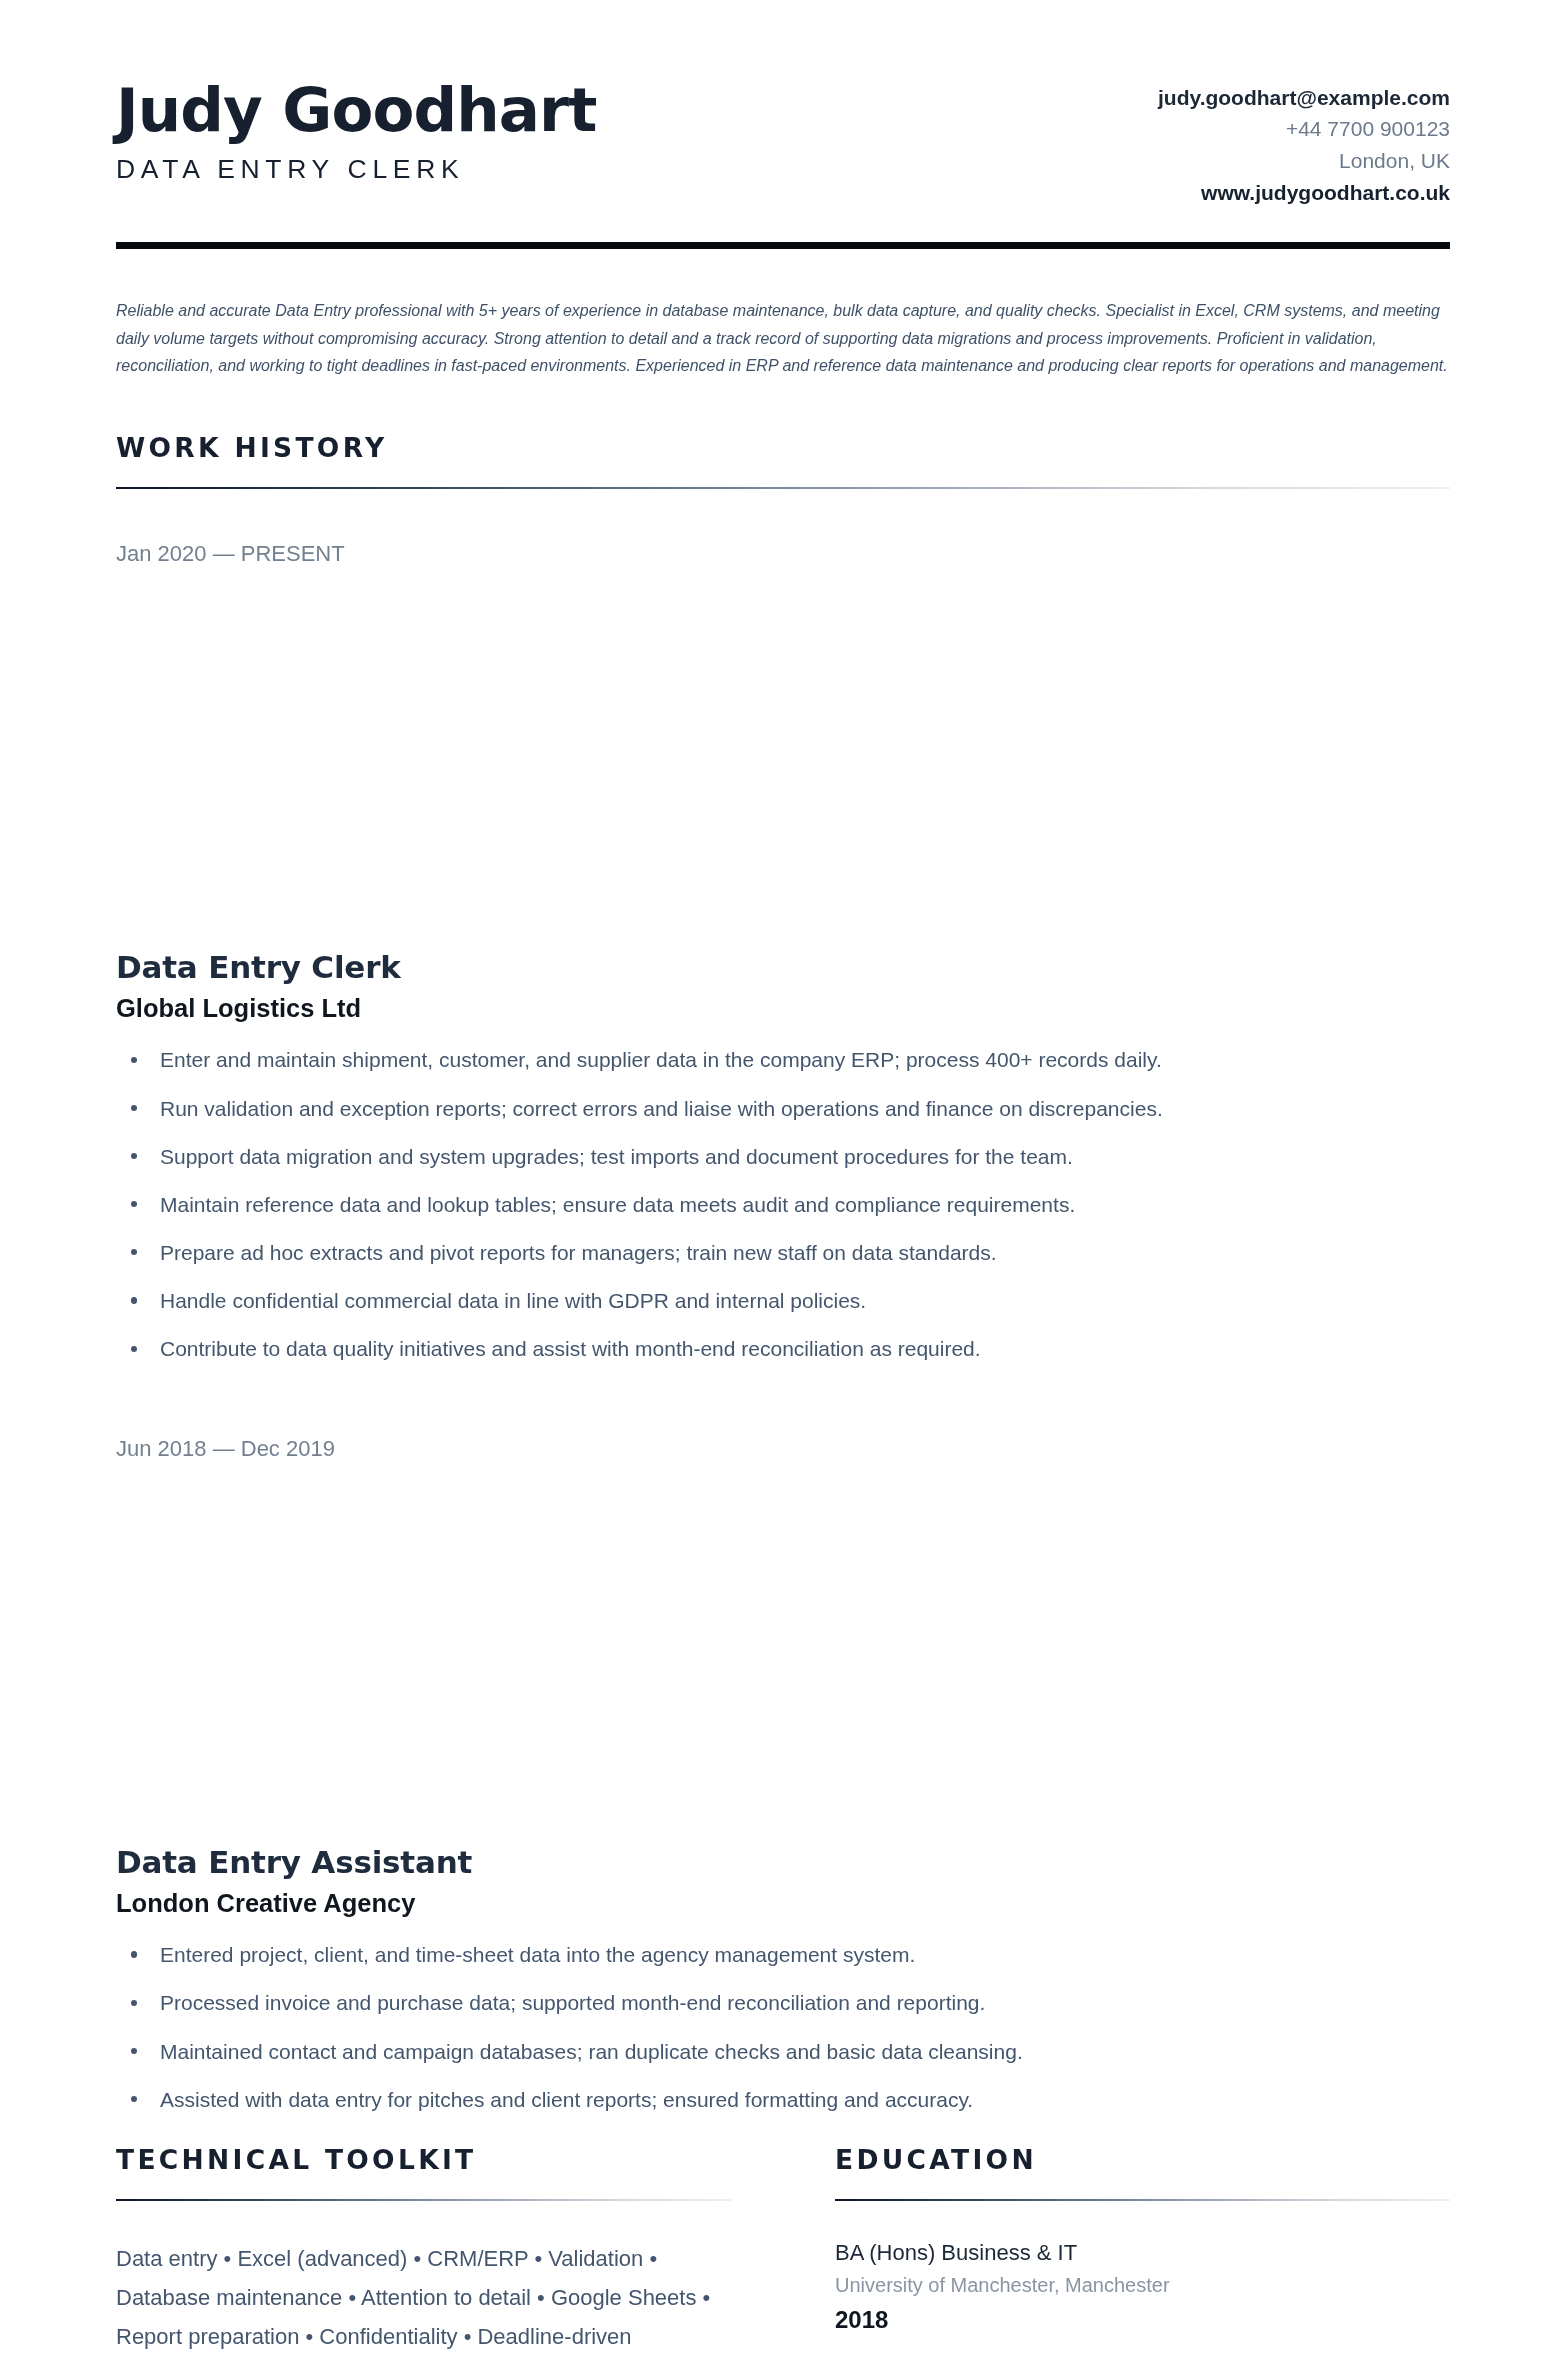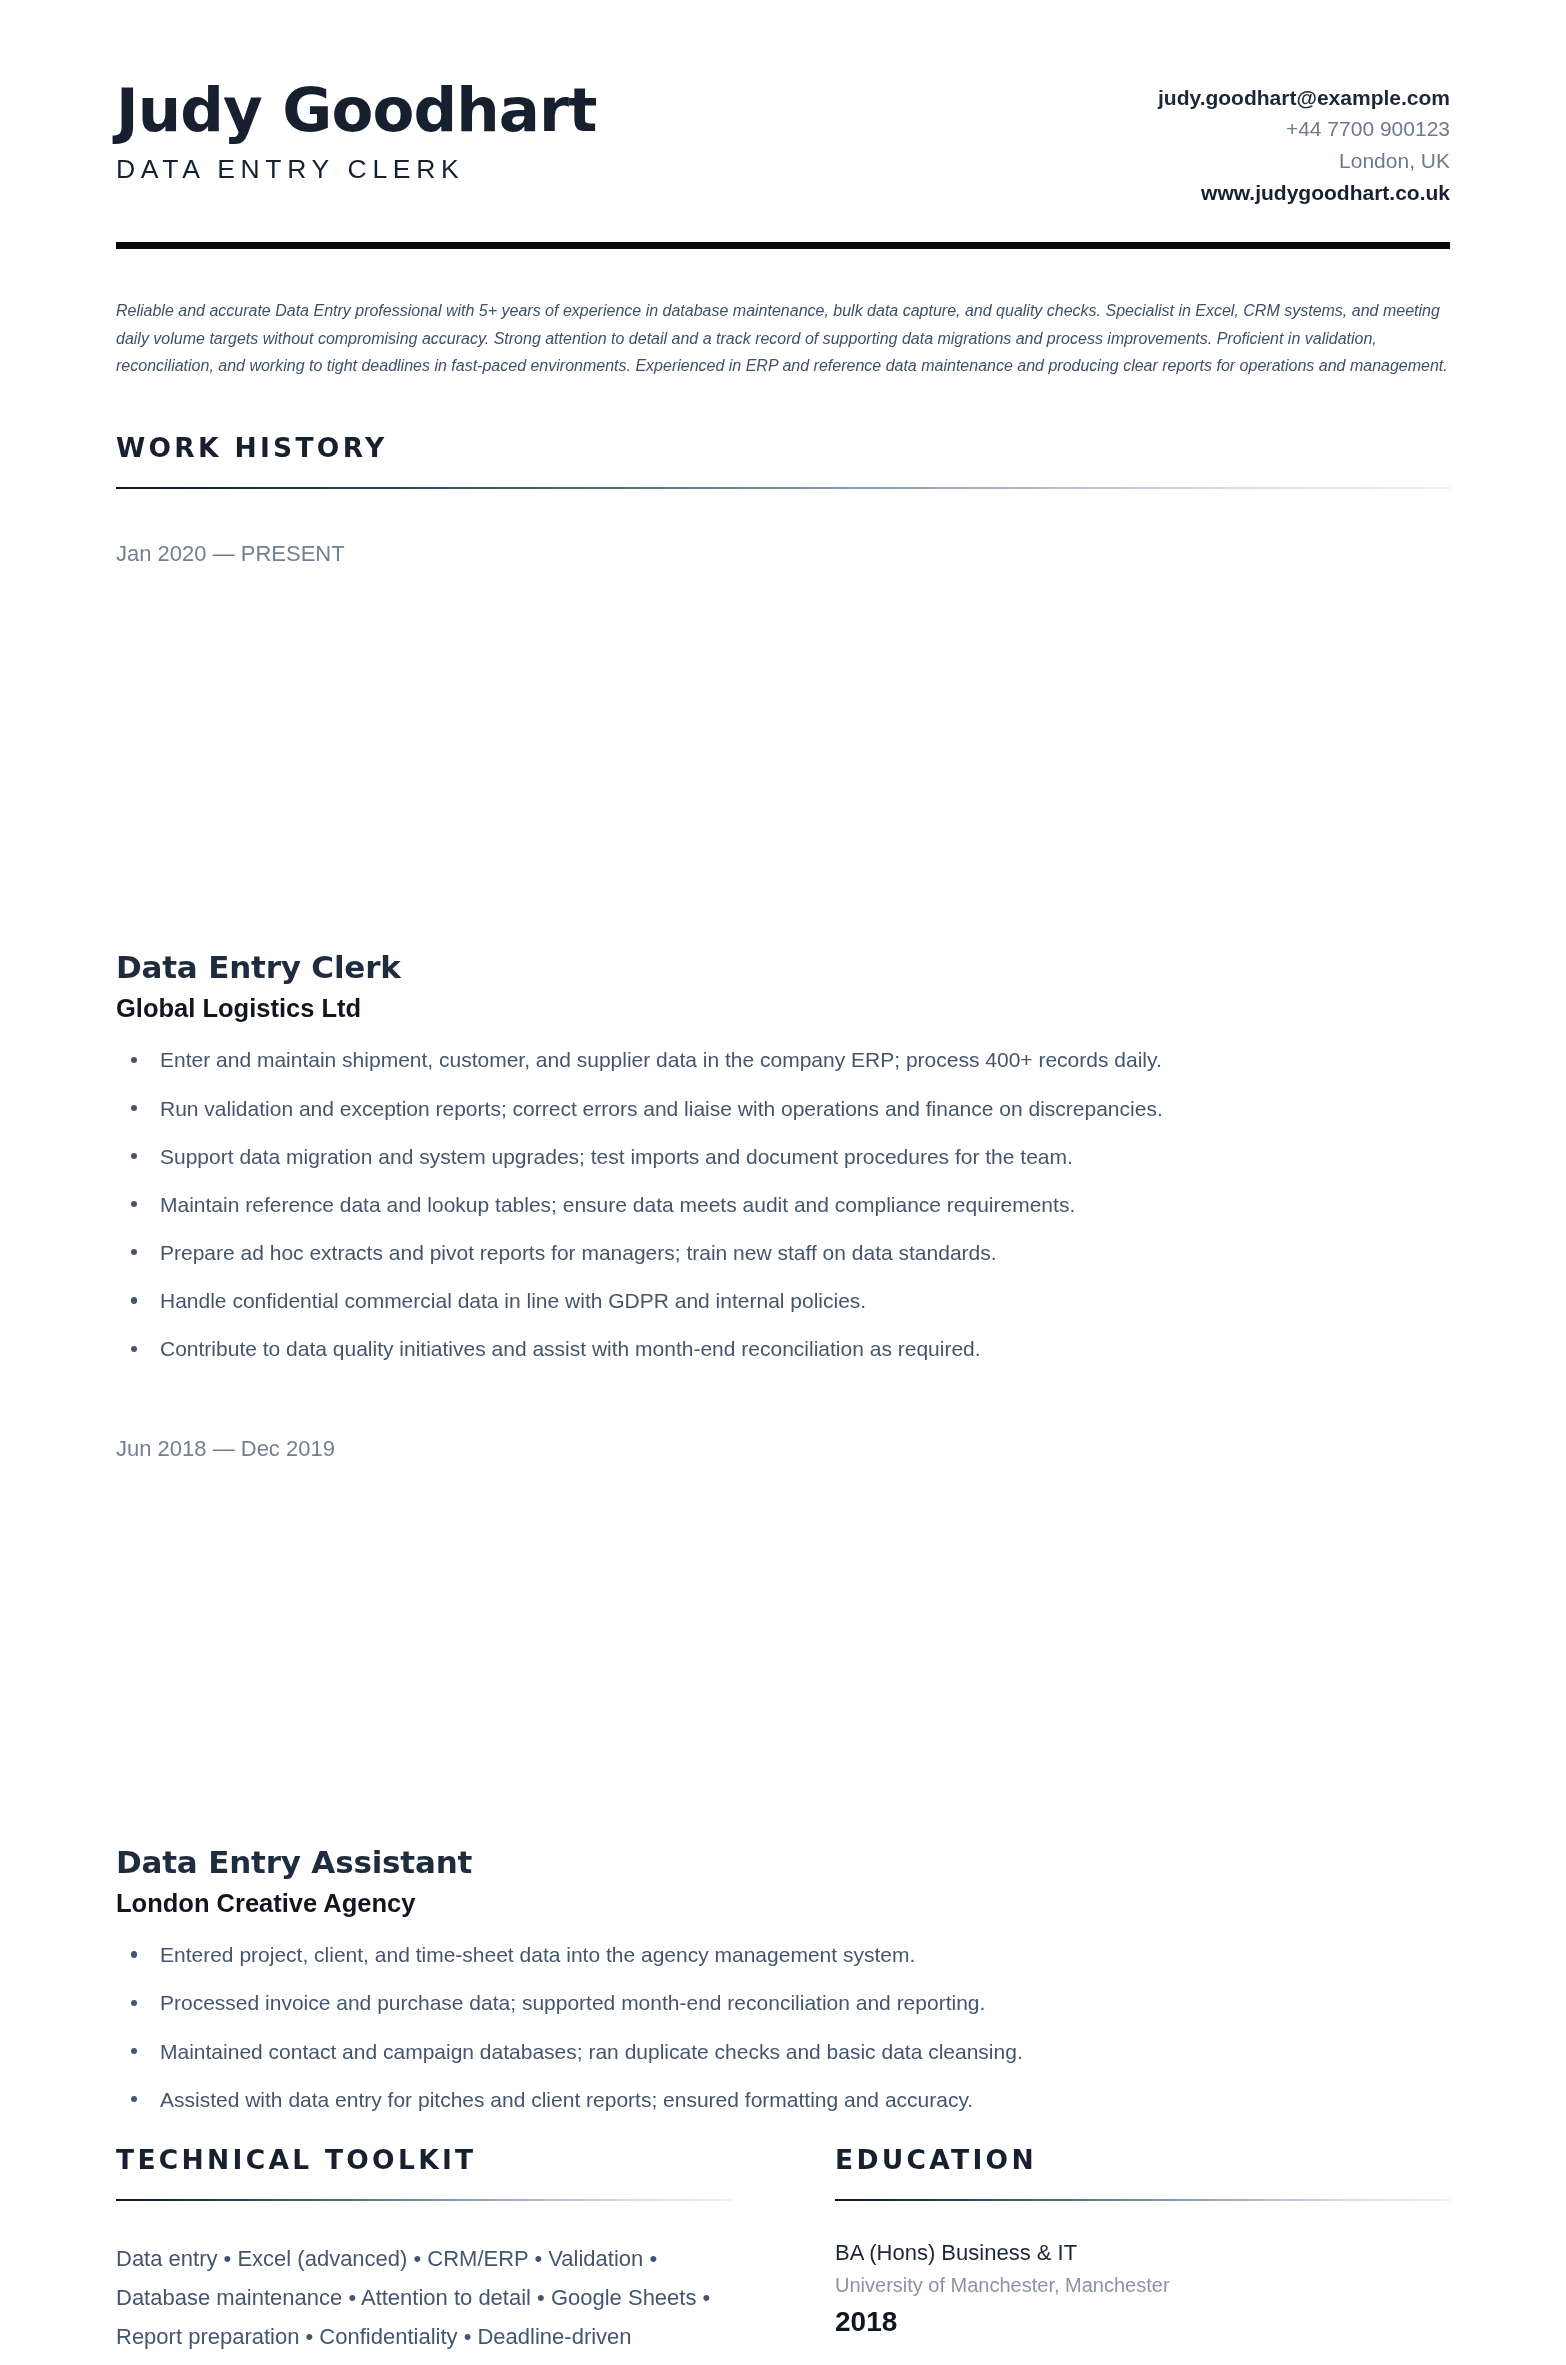--- a/index.html
+++ b/index.html
@@ -212,21 +212,21 @@
 
   .edu-school {
     margin-top: 5.7px;
     font-size: 20px;
     line-height: 1.3;
     color: #8a94a2;
   }
 
   .edu-year {
     margin-top: 5.7px;
-    font-size: 28px;
+    font-size: 24px;
     line-height: 1.3;
     font-weight: 700;
     color: #10161f;
   }
 
   .cert-card {
     margin-top: 37px;
     background: #f5f7fa;
     border-left: 6.2px solid #0b1016;
     padding: 22px 24.6px 24px 24.6px;

